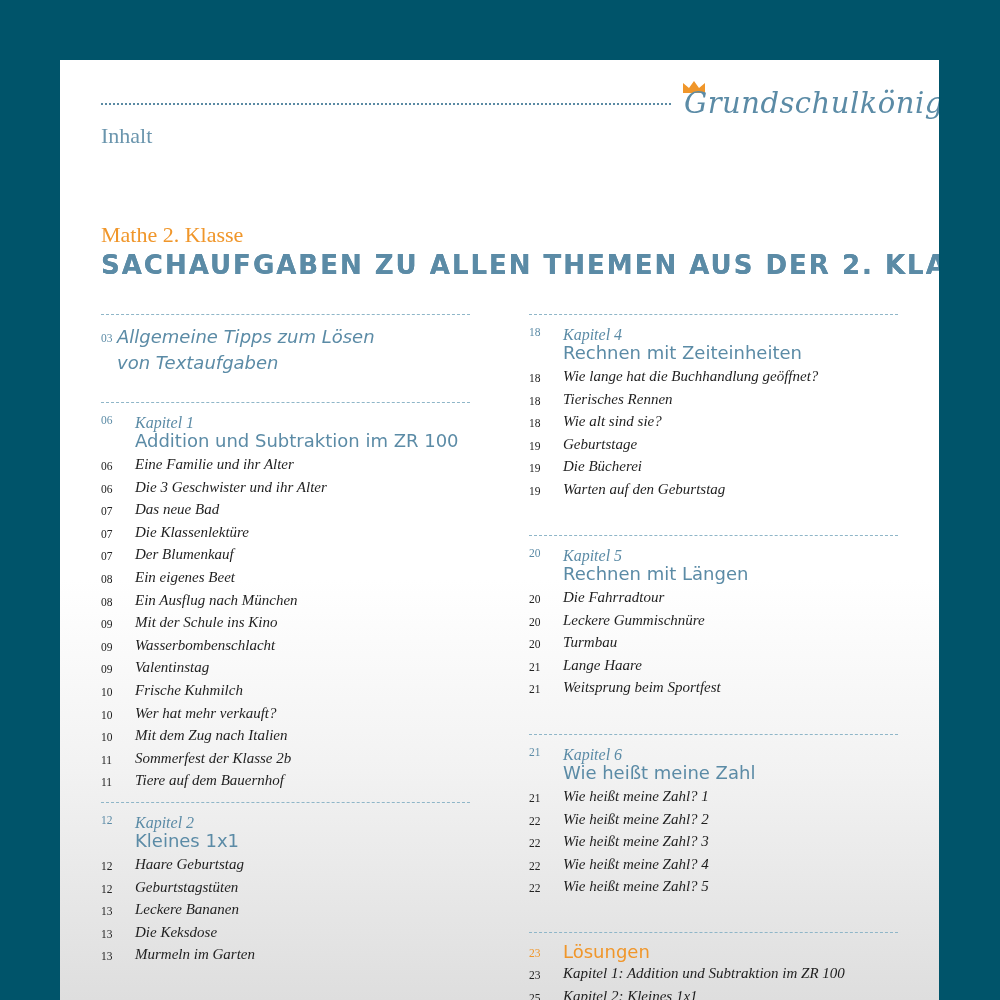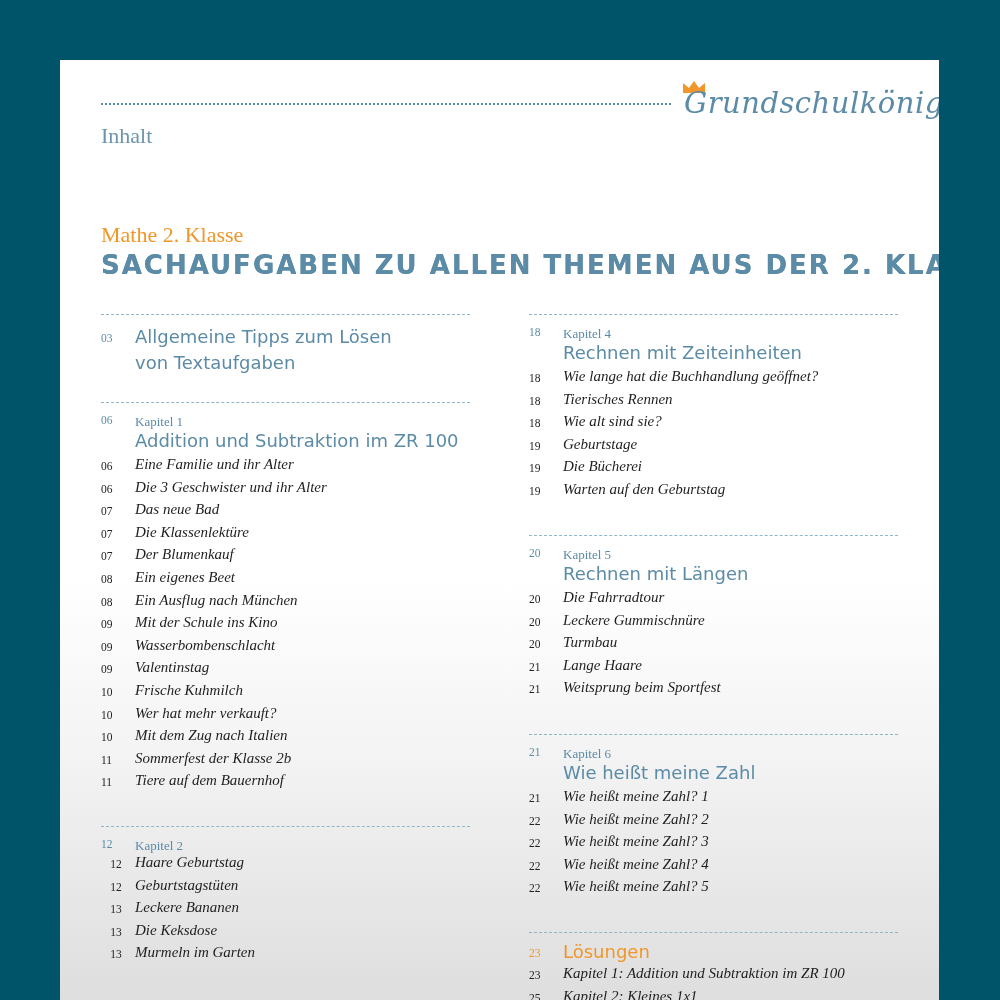--- a/index.html
+++ b/index.html
@@ -50,30 +50,30 @@
   .pg {
     position: absolute; left: 0; top: 4px; width: 30px;
     font-size: 11.5px; color: #222;
   }
   .txt {
     position: absolute; left: 34px; top: 0;
     font-size: 15px; color: #1e1e1e; white-space: nowrap; font-style: italic;
   }
   .kap-row { position: relative; height: 18px; margin-top: 9px; }
   .kap-pg { position: absolute; left: 0; top: 2px; font-size: 11.5px; color: #5b8ba6; }
-  .kap-label { position: absolute; left: 34px; top: 2px; font-size: 13px; color: #5b8ba6; }
+  .kap-label { position: absolute; left: 34px; top: 2px; font-size: 16px; color: #5b8ba6; font-style: italic; }
   .ch-title {
     position: relative; margin-left: 34px; height: 26px;
     font-family: "DejaVu Sans", sans-serif; font-size: 18px; color: #5b8ba6; white-space: nowrap;
   }
   .intro { position: relative; margin-top: 9px; }
   .intro .kap-pg { top: 8px; }
   .intro-title {
-    margin-left: 34px;
-    font-family: "DejaVu Sans", sans-serif; font-size: 18px; line-height: 26px; color: #5b8ba6;
+    margin-left: 16px;
+    font-family: "DejaVu Sans", sans-serif; font-size: 18px; line-height: 26px; color: #5b8ba6; font-style: italic;
   }
   .sol-title {
     position: relative; height: 24px; margin-top: 8px;
   }
   .sol-title .kap-pg { color: #f0962a; top: 6px; }
   .sol-title .t {
     position: absolute; left: 34px; top: 0;
     font-family: "DejaVu Sans", sans-serif; font-size: 18px; color: #f0962a;
   }
 </style>
@@ -168,26 +168,27 @@
       <div class="row">
           <span class="pg">11</span>
           <span class="txt">Sommerfest der Klasse 2b</span>
         </div>
       <div class="row">
           <span class="pg">11</span>
           <span class="txt">Tiere auf dem Bauernhof</span>
         </div>
     </div>
 
-    <div class="section" style="top:512px;text-align:center;">
+    <div class="section" style="top:488px;">
       <div class="divider"></div>
       <div class="kap-row">
         <span class="kap-pg">12</span>
         <span class="kap-label">Kapitel 2</span>
       </div>
+      <div class="ch-title">Kleines 1x1</div>
       <div class="row">
           <span class="pg">12</span>
           <span class="txt">Haare Geburtstag</span>
         </div>
       <div class="row">
           <span class="pg">12</span>
           <span class="txt">Geburtstagstüten</span>
         </div>
       <div class="row">
           <span class="pg">13</span>

